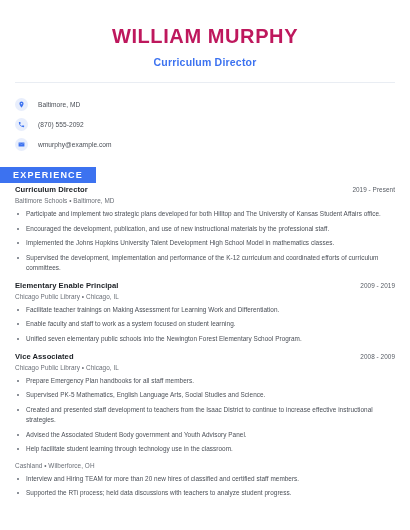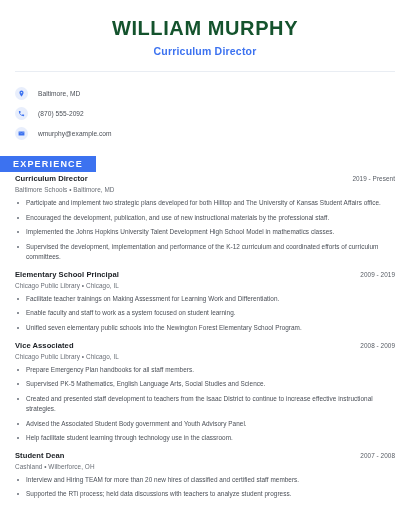--- a/index.html
+++ b/index.html
@@ -25,23 +25,23 @@
 
   
   .header {
     padding-top: 17px;
     text-align: center;
   }
   .full-name {
     font-size: 20px;
     font-weight: bold;
     letter-spacing: 0.6px;
-    color: #14532d;
+    color: #be185d;
     line-height: 1.15;
-    margin: 0;
+    margin: 8px;
   }
   .job-title {
     font-size: 10.5px;
     font-weight: bold;
     color: #3c72f0;
     letter-spacing: 0.2px;
     margin-top: 5px;
   }
 
   .divider {
@@ -215,21 +215,21 @@
           <div class="entry-org">Baltimore Schools • Baltimore, MD</div>
           <ul class="bullets">
             <li class="bullet">Participate and implement two strategic plans developed for both Hilltop and The University of Kansas Student Affairs office.</li>
             <li class="bullet">Encouraged the development, publication, and use of new instructional materials by the professional staff.</li>
             <li class="bullet">Implemented the Johns Hopkins University Talent Development High School Model in mathematics classes.</li>
             <li class="bullet">Supervised the development, implementation and performance of the K-12 curriculum and coordinated efforts of curriculum committees.</li>
           </ul>
         </div>
         <div class="entry">
           <div class="entry-head">
-            <div class="entry-role">Elementary School Principal</div>
+            <div class="entry-role">Elementary Enable Principal</div>
             <div class="entry-dates">2009 - 2019</div>
           </div>
           <div class="entry-org">Chicago Public Library • Chicago, IL</div>
           <ul class="bullets">
             <li class="bullet">Facilitate teacher trainings on Making Assessment for Learning Work and Differentiation.</li>
             <li class="bullet">Enable faculty and staff to work as a system focused on student learning.</li>
             <li class="bullet">Unified seven elementary public schools into the Newington Forest Elementary School Program.</li>
           </ul>
         </div>
         <div class="entry">
@@ -240,24 +240,20 @@
           <div class="entry-org">Chicago Public Library • Chicago, IL</div>
           <ul class="bullets">
             <li class="bullet">Prepare Emergency Plan handbooks for all staff members.</li>
             <li class="bullet">Supervised PK-5 Mathematics, English Language Arts, Social Studies and Science.</li>
             <li class="bullet">Created and presented staff development to teachers from the Isaac District to continue to increase effective instructional strategies.</li>
             <li class="bullet">Advised the Associated Student Body government and Youth Advisory Panel.</li>
             <li class="bullet">Help facilitate student learning through technology use in the classroom.</li>
           </ul>
         </div>
         <div class="entry">
-          <div class="entry-head">
-            <div class="entry-role">Student Dean</div>
-            <div class="entry-dates">2007 - 2008</div>
-          </div>
           <div class="entry-org">Cashland • Wilberforce, OH</div>
           <ul class="bullets">
             <li class="bullet">Interview and Hiring TEAM for more than 20 new hires of classified and certified staff members.</li>
             <li class="bullet">Supported the RTi process; held data discussions with teachers to analyze student progress.</li>
           </ul>
         </div>
       </div>
 
   </div>
 

